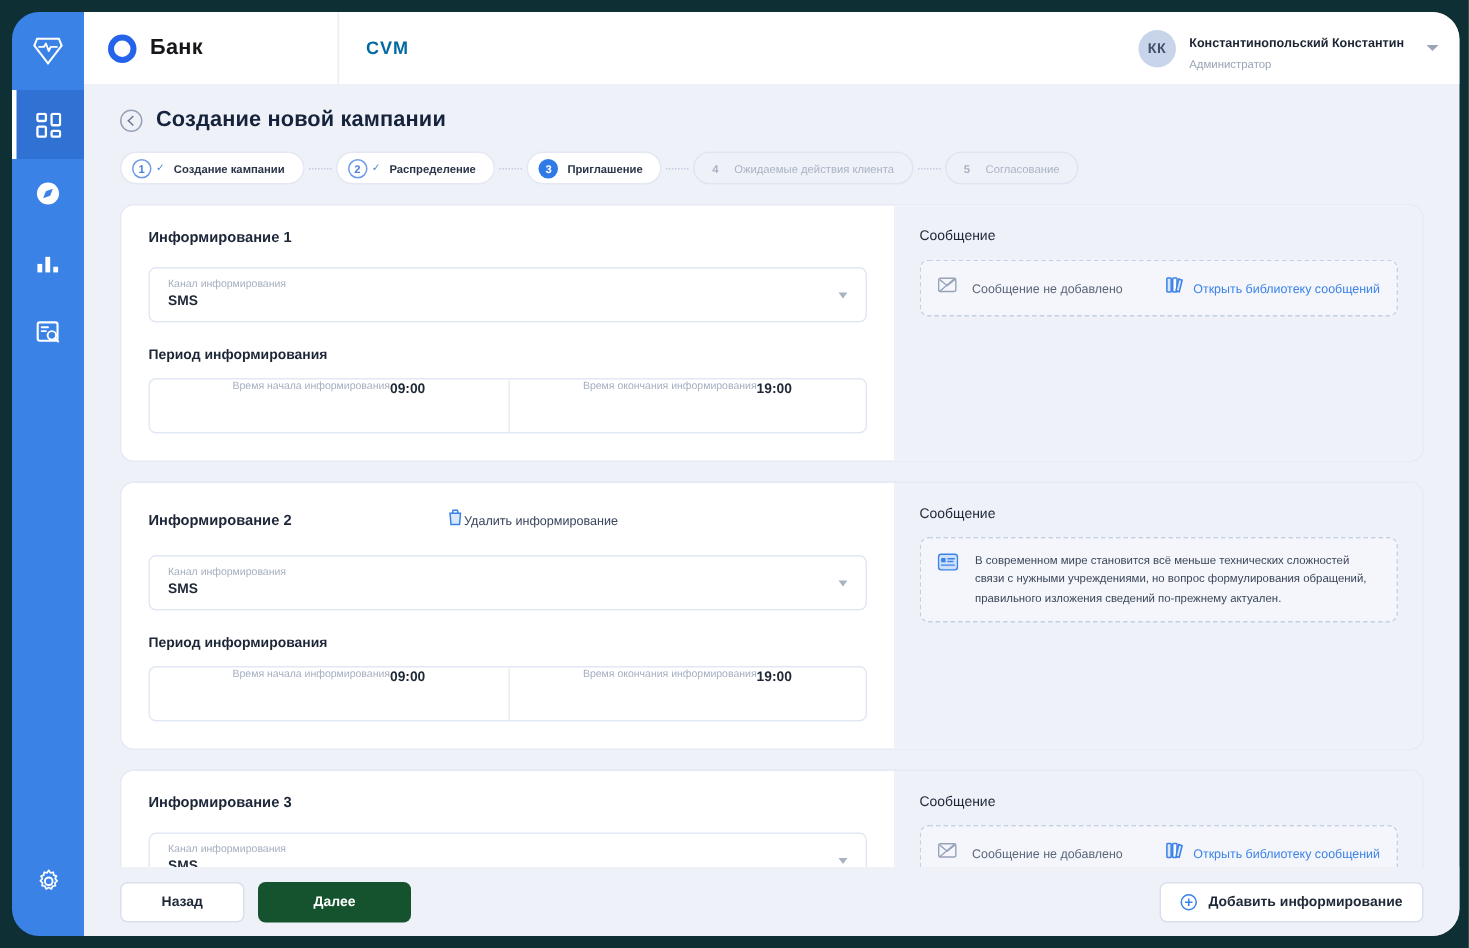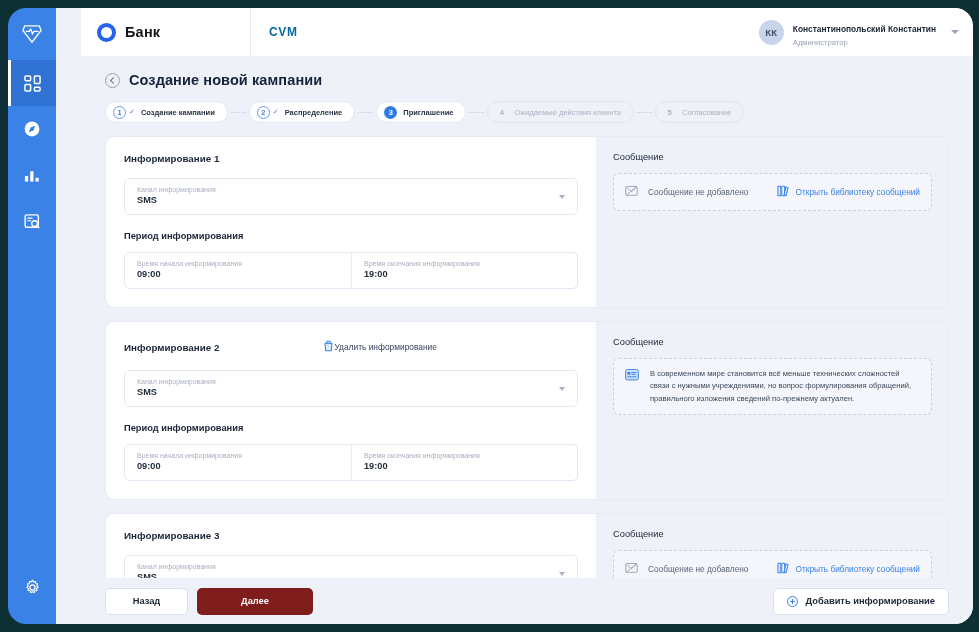--- a/index.html
+++ b/index.html
@@ -48,21 +48,20 @@
 
   
   .shell {
     flex: 1 1 auto;
     background: #eef1f8;
     border-radius: 0 18px 18px 0;
     display: flex;
     flex-direction: column;
     overflow: hidden;
     position: relative;
-    padding-left: 25px;
   }
 
   
   .topbar {
     height: 48px;
     background: #ffffff;
     display: flex;
     align-items: stretch;
     flex: 0 0 48px;
     border-top-right-radius: 18px;
@@ -243,21 +242,21 @@
   }
   .time-row {
     display: flex;
     border: 1px solid #e2e8f3;
     border-radius: 5px;
     height: 37px;
     overflow: hidden;
   }
   .time-cell {
     flex: 1 1 50%;
-    display: flex; flex-direction: column; justify-content: center;
+    display: flex; justify-content: center;
     padding: 0 12px;
     cursor: pointer;
   }
   .time-cell + .time-cell { border-left: 1px solid #e8ecf4; }
 
   .msg-label { font-size: 9.3px; font-weight: 400; color: #1c2637; margin-bottom: 11px; }
   .msg-box {
     border: 1px dashed #c6d0e2;
     border-radius: 6px;
     background: #f4f6fb;
@@ -295,22 +294,22 @@
     cursor: pointer;
     text-align: right;
   }
   .btn-back {
     width: 83px;
     background: #ffffff;
     border: 1px solid #d9e0ed;
     color: #1e2836;
   }
   .btn-next {
-    width: 116px;
-    background: #7f1d1d;
+    width: 102px;
+    background: #14532d;
     color: #ffffff;
     margin-left: 9px;
   }
   .footer-spacer { flex: 1 1 auto; }
   .btn-add {
     background: #ffffff;
     border: 1px solid #d9e0ed;
     color: #1e2836;
     padding: 0 13px;
     gap: 8px;

